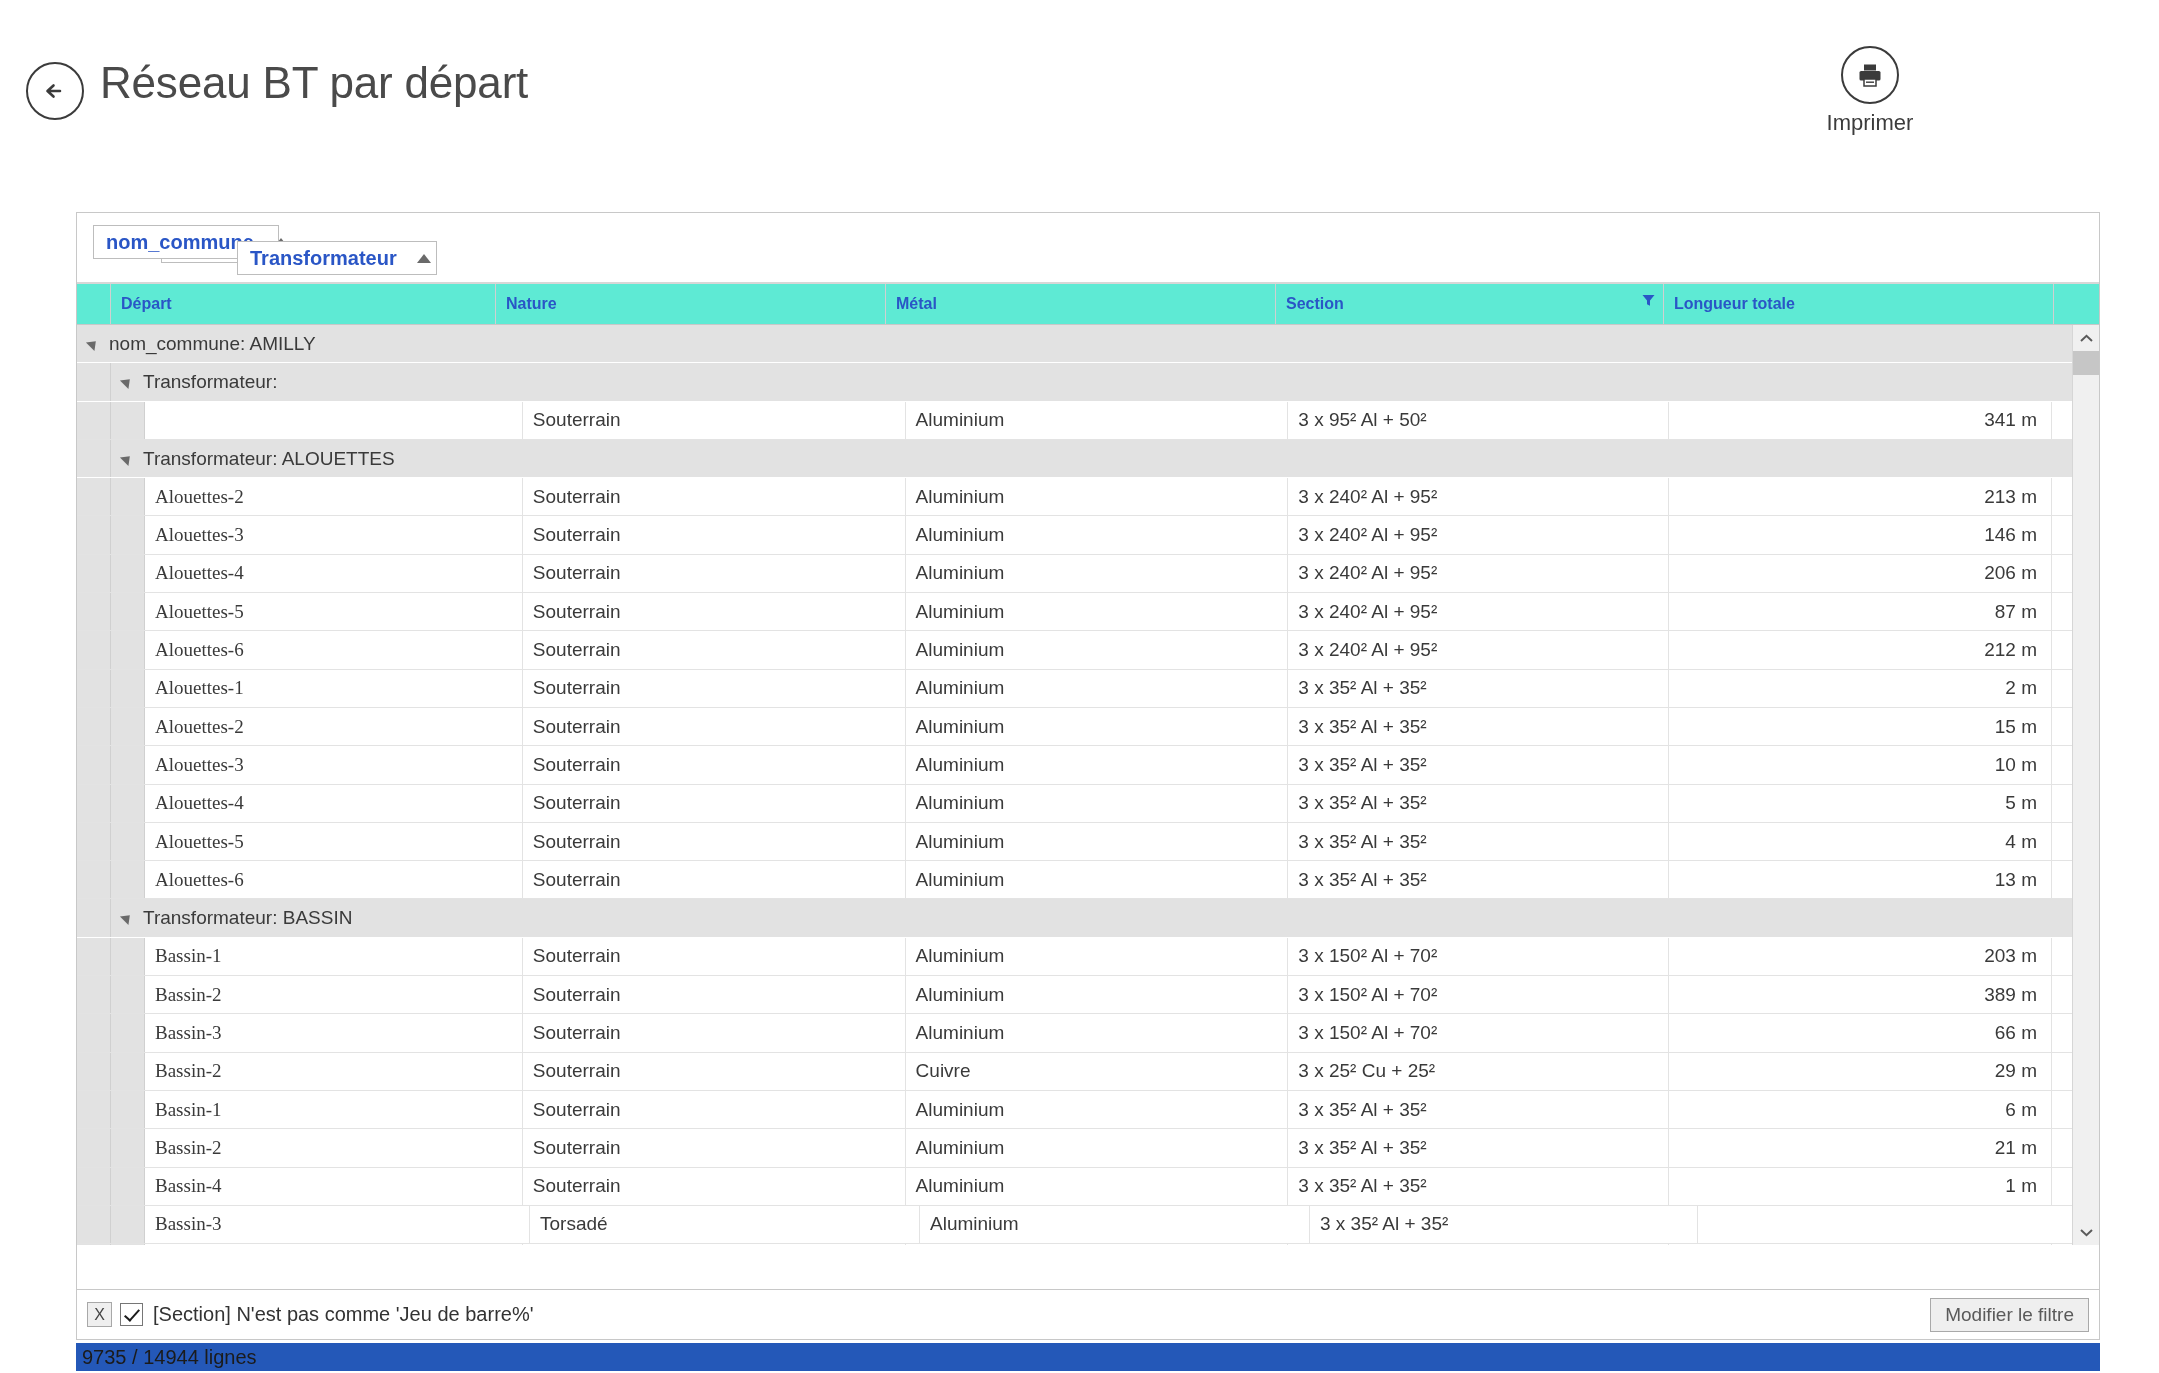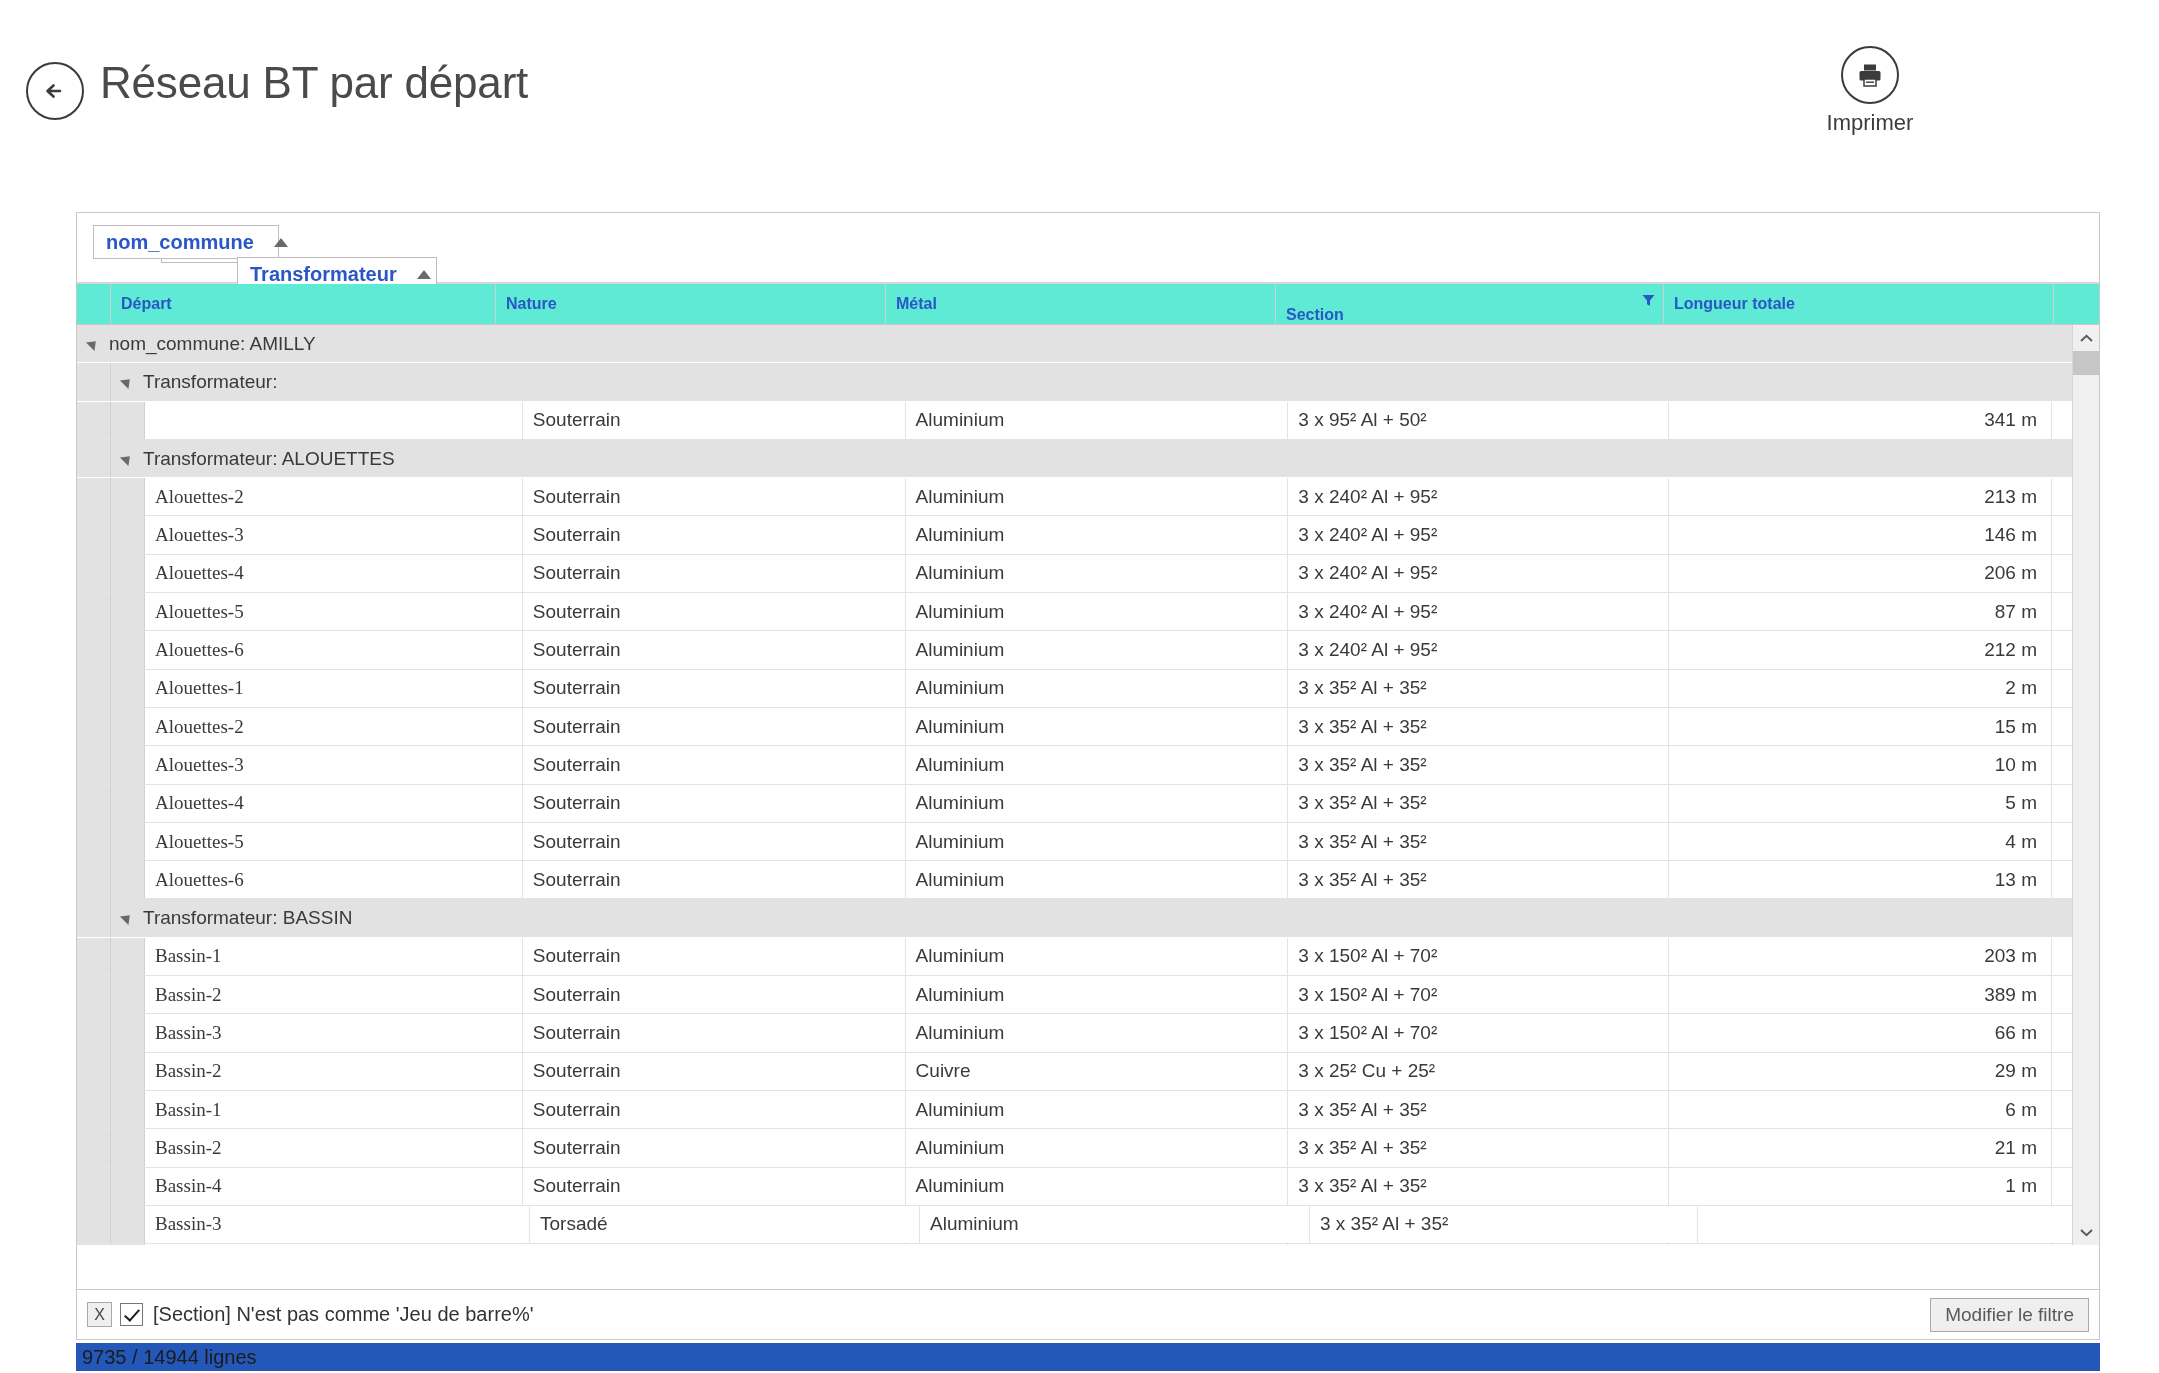--- a/index.html
+++ b/index.html
@@ -110,21 +110,21 @@
     white-space: nowrap;
   }
   .group-chip .sort-asc {
     margin-left: 20px;
     width: 0; height: 0;
     border-left: 7px solid transparent;
     border-right: 7px solid transparent;
     border-bottom: 9px solid #6a6a6a;
   }
   #chip0 { left: 16px;  top: 4px;  width: 186px; height: 34px; margin-top: 8px; }
-  #chip1 { left: 160px; top: 28px; width: 200px; height: 34px; margin-top: 16px; }
+  #chip1 { left: 160px; top: 28px; width: 200px; height: 34px; }
   .chip-connector {
     position: absolute;
     left: 84px;
     top: 37px;
     width: 78px;
     height: 13px;
     border-left: 1px solid #bdbdbd;
     border-bottom: 1px solid #bdbdbd;
     box-sizing: border-box;
   }
@@ -150,21 +150,21 @@
     padding-left: 10px;
     background: #5eead4;
     cursor: pointer;
     overflow: hidden;
     white-space: nowrap;
   }
   .hcell.indicator { width: 34px; padding-left: 0; cursor: default; }
   .hcell.c-depart  { width: 385px; }
   .hcell.c-nature  { width: 390px; }
   .hcell.c-metal   { width: 390px; }
-  .hcell.c-section { width: 388px; align-items: flex-end; }
+  .hcell.c-section { width: 388px; }
   .hcell.c-long    { width: 390px; }
   .hcell.filler    { flex: 1; border-right: none; cursor: default;}
   .filter-glyph {
     position: absolute;
     right: 7px;
     top: 9px;
     color: #2a56c6;
     font-size: 17px;
     line-height: 1;
   }

